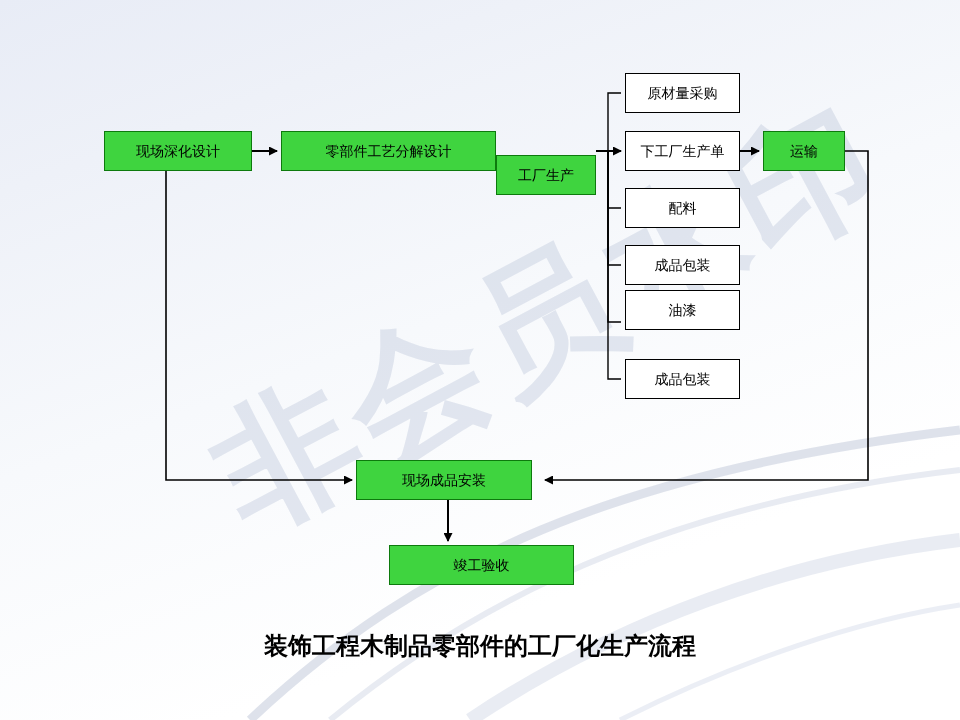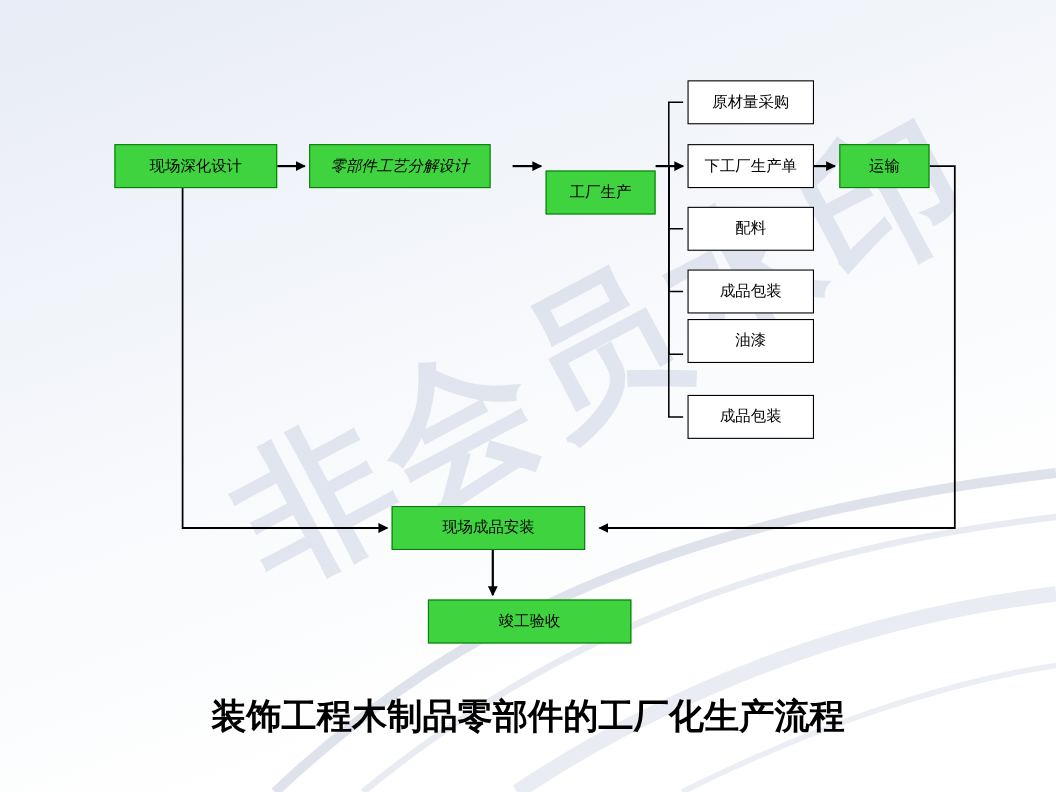--- a/index.html
+++ b/index.html
@@ -58,21 +58,21 @@
   .node.white {
     background: #ffffff;
     border: 1px solid #000000;
   }
   .title {
     position: absolute;
     left: 0;
     top: 630px;
     width: 960px;
     text-align: center;
-    font-size: 32px;
+    font-size: 24px;
     font-weight: bold;
     color: #000;
     font-family: "DejaVu Sans", "Liberation Sans", sans-serif;
   }
   svg.connectors {
     position: absolute;
     left: 0;
     top: 0;
     width: 960px;
     height: 720px;
@@ -115,21 +115,21 @@
     <path d="M608,151 L608,379 L621,379" fill="none" stroke="#000" stroke-width="1.4"></path>
 
     <path d="M845,151 L868,151 L868,480 L545,480" fill="none" stroke="#000" stroke-width="1.6" marker-end="url(#arrow)"></path>
 
     <path d="M166,171 L166,480 L352,480" fill="none" stroke="#000" stroke-width="1.6" marker-end="url(#arrow)"></path>
 
     <line x1="448" y1="500" x2="448" y2="541" stroke="#000" stroke-width="2" marker-end="url(#arrow)"></line>
   </svg>
 
   <div class="node green" style="left:104px;top:131px;width:148px;height:40px;">现场深化设计</div>
-  <div class="node green" style="left:281px;top:131px;width:165px;height:40px;font-style:italic;">零部件工艺分解设计</div>
+  <div class="node green" style="left:281px;top:131px;width:215px;height:40px;">零部件工艺分解设计</div>
   <div class="node green" style="left:496px;top:131px;width:100px;height:40px;margin-top:24px;">工厂生产</div>
   <div class="node green" style="left:763px;top:131px;width:82px;height:40px;">运输</div>
 
   <div class="node white" style="left:625px;top:73px;width:115px;height:40px;">原材量采购</div>
   <div class="node white" style="left:625px;top:131px;width:115px;height:40px;">下工厂生产单</div>
   <div class="node white" style="left:625px;top:188px;width:115px;height:40px;">配料</div>
   <div class="node white" style="left:625px;top:245px;width:115px;height:40px;">成品包装</div>
   <div class="node white" style="left:625px;top:290px;width:115px;height:40px;">油漆</div>
   <div class="node white" style="left:625px;top:359px;width:115px;height:40px;">成品包装</div>
 

